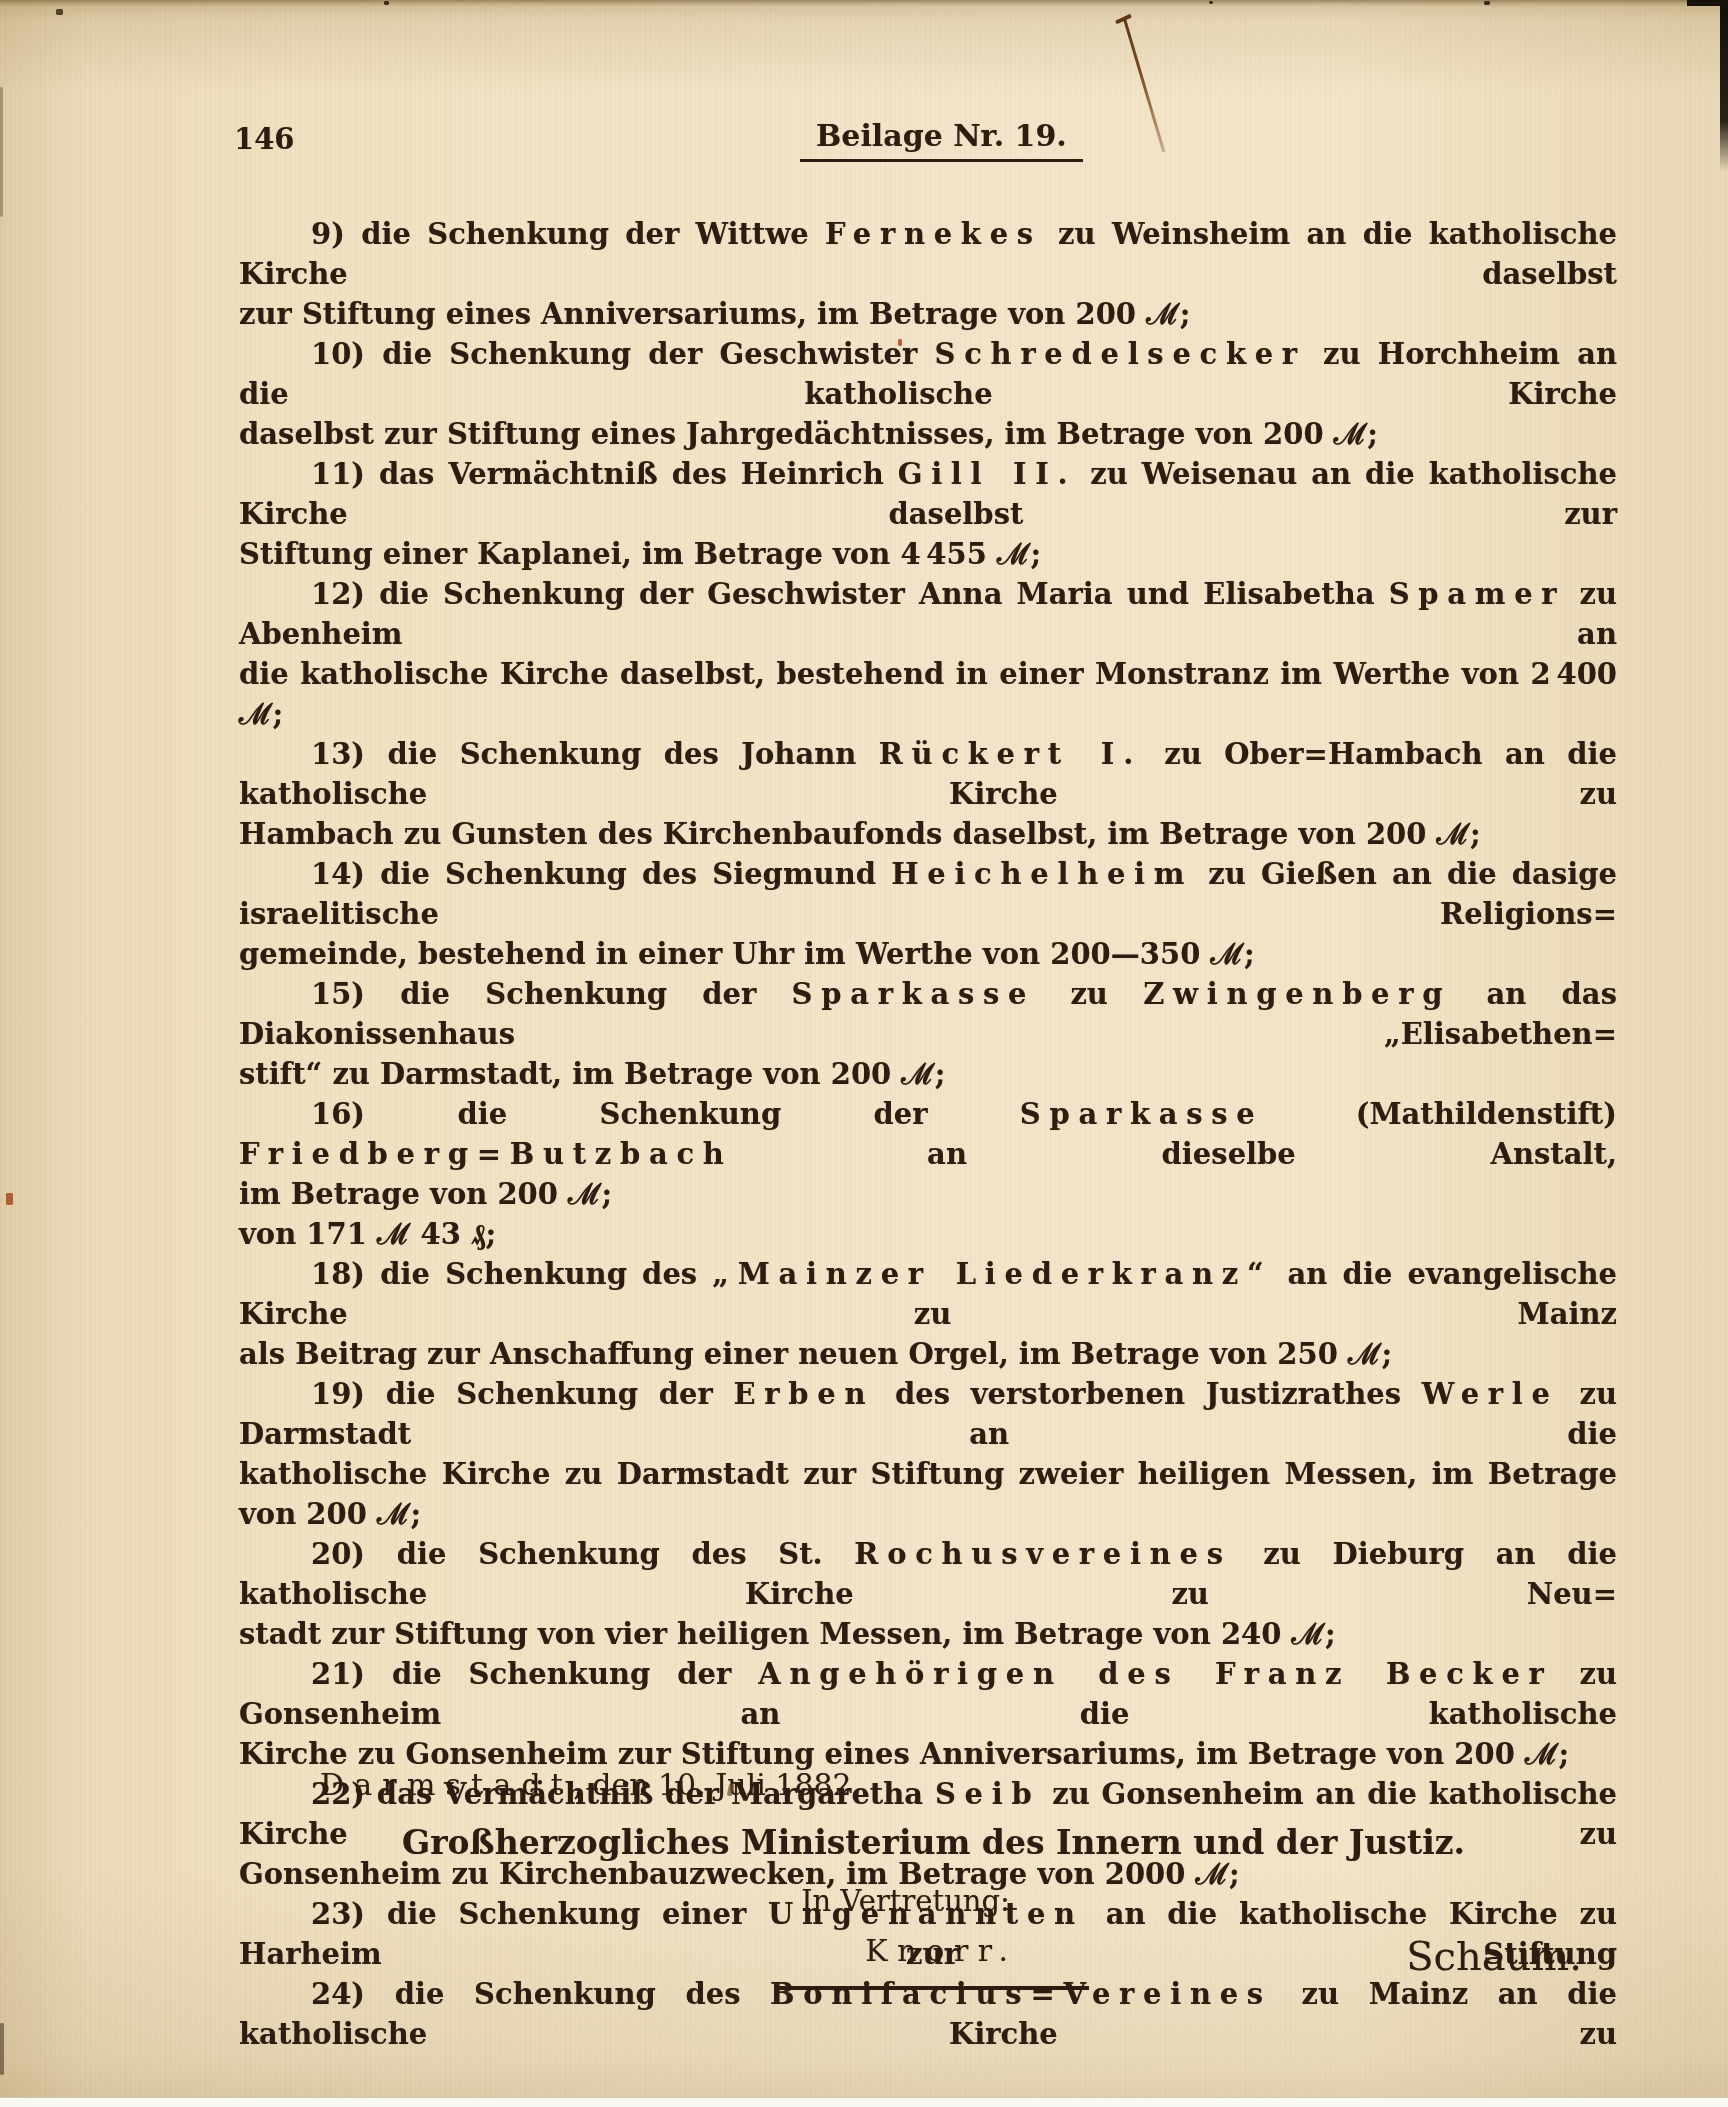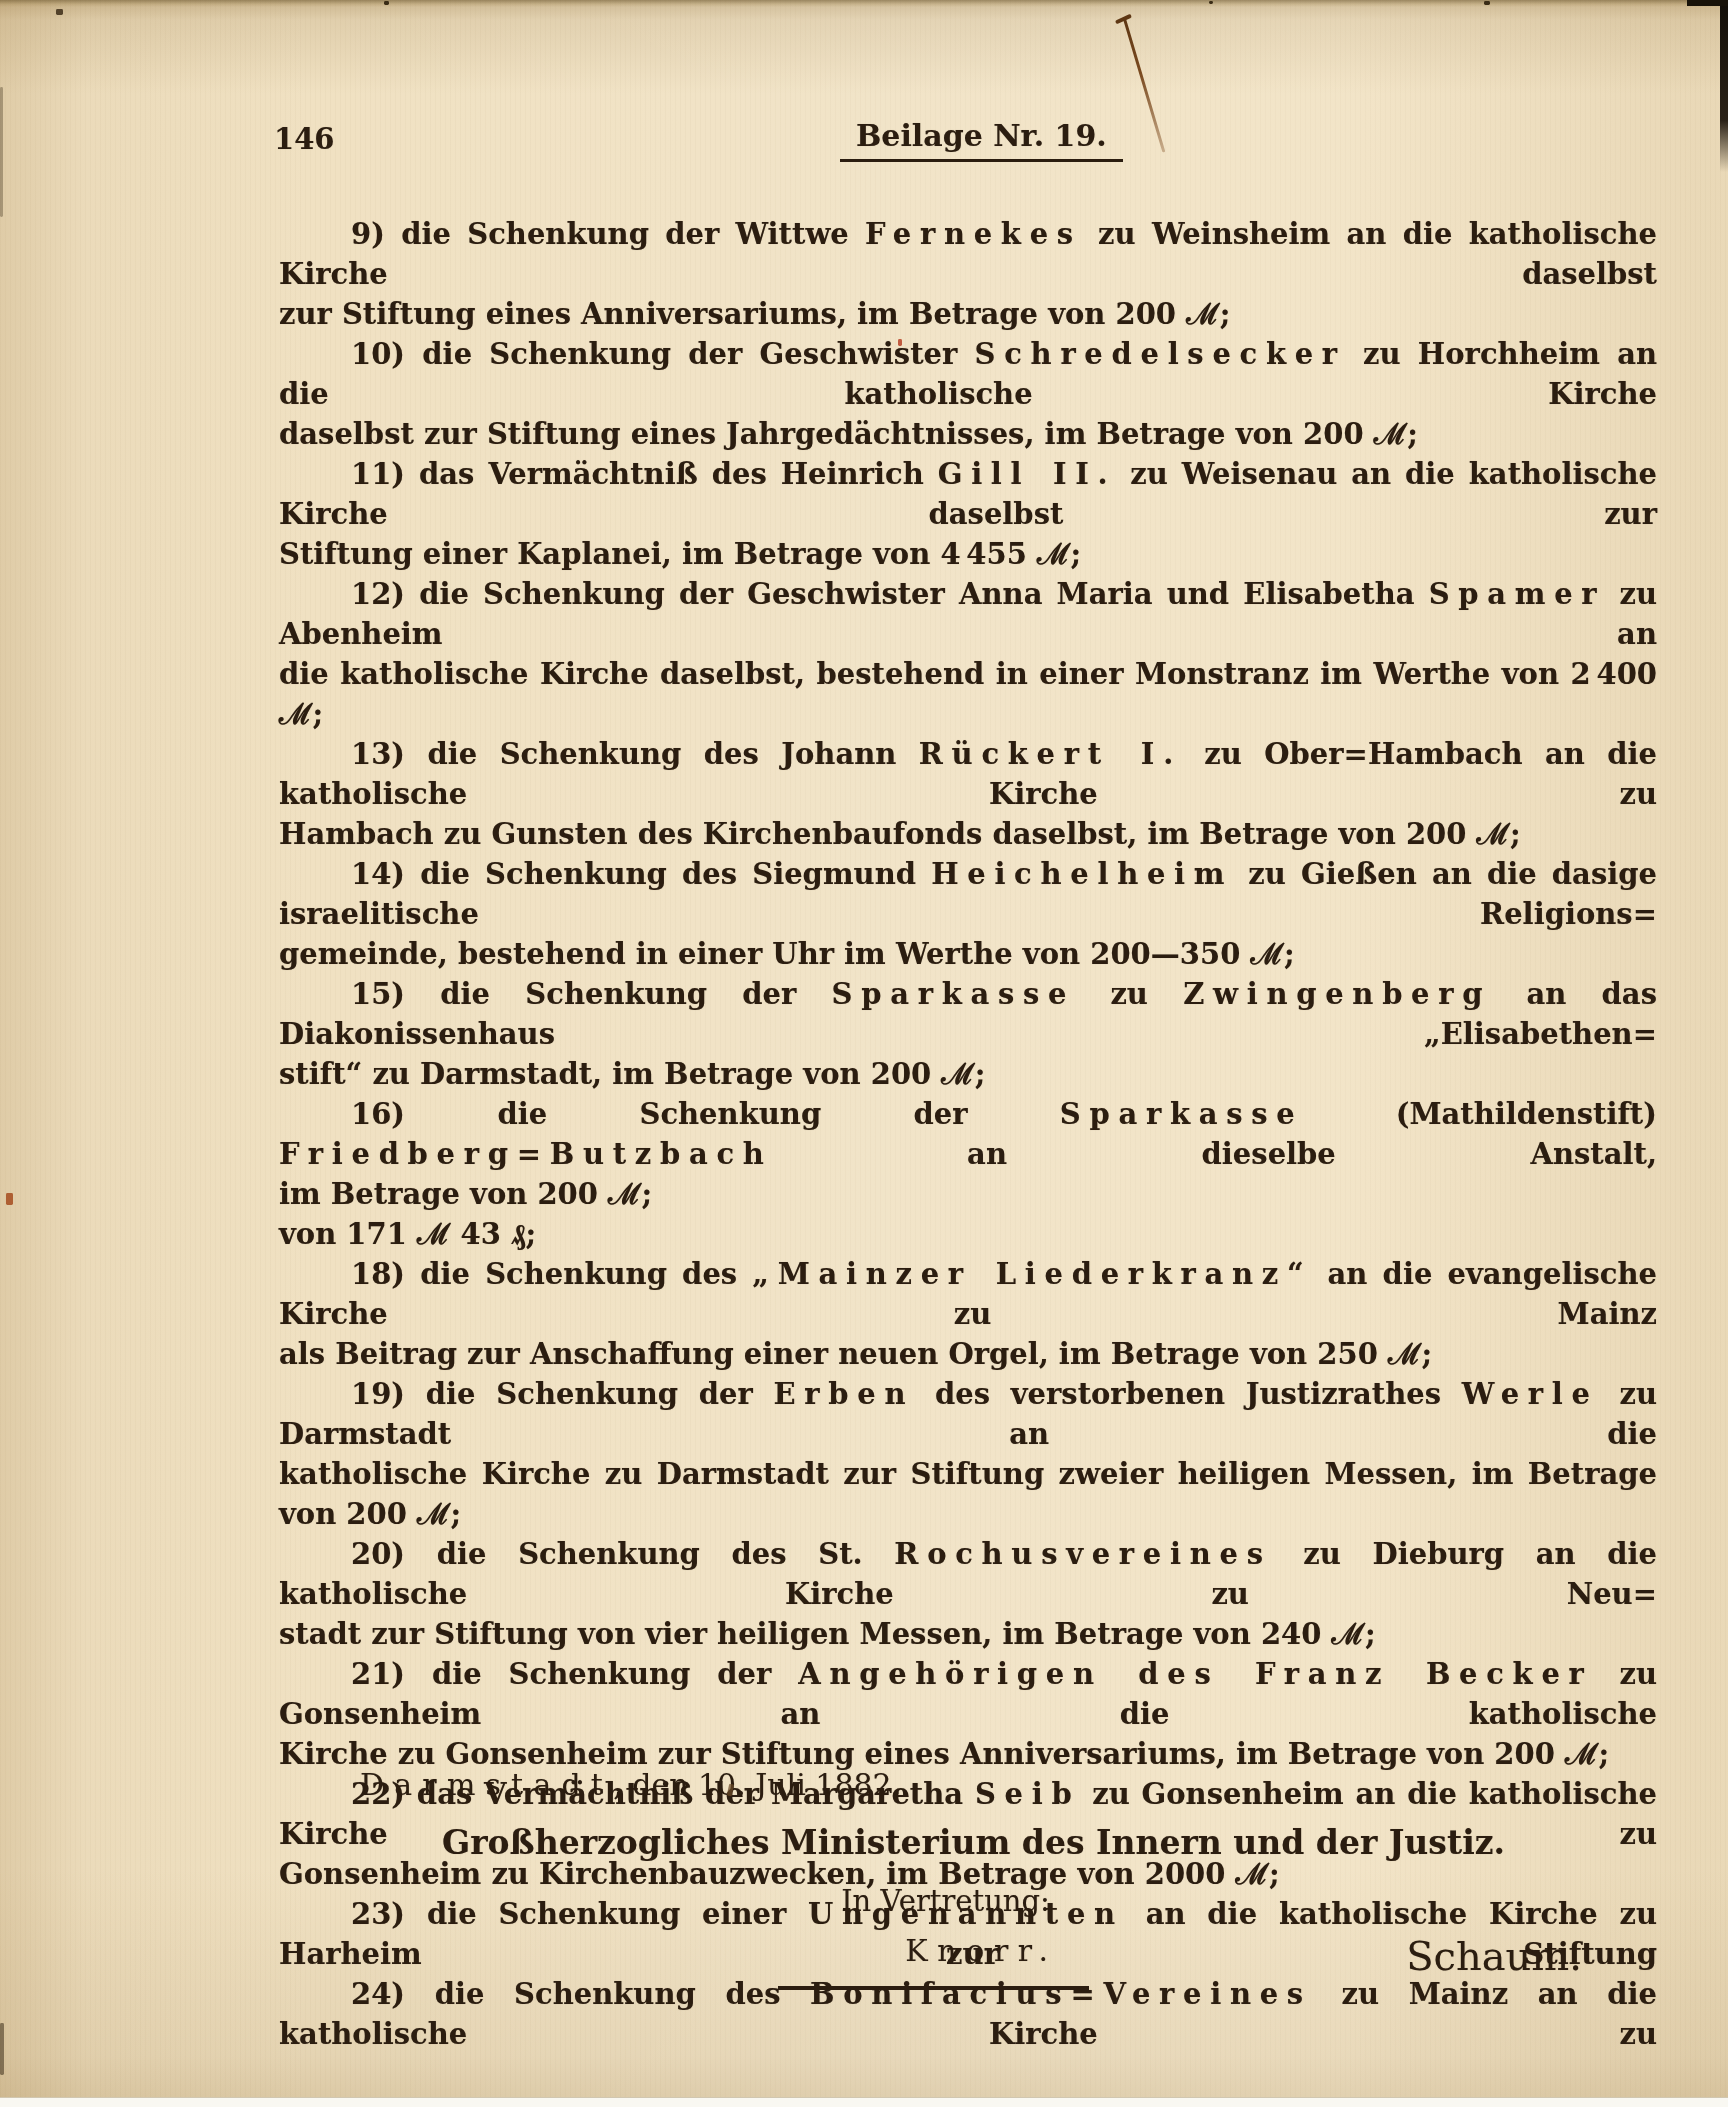--- a/index.html
+++ b/index.html
@@ -10,21 +10,21 @@
   html,body{margin:0;padding:0;}
   body{width:1729px;height:2108px;position:relative;overflow:hidden;
        font-family:"DejaVu Serif","Liberation Serif",serif;color:var(--ink);}
   .page{position:absolute;inset:0;
     background-color:var(--paper);
     background-image:
       linear-gradient(90deg, rgba(154,117,58,.20) 0, rgba(154,117,58,.06) 5%, rgba(255,255,255,0) 18%, rgba(255,255,255,.10) 52%, rgba(255,246,230,.16) 78%, rgba(154,117,58,.08) 98%),
       linear-gradient(180deg, rgba(130,96,40,.34) 0, rgba(130,96,40,.14) 20px, rgba(0,0,0,0) 94px, rgba(0,0,0,0) 1868px, rgba(130,96,40,.10) 2056px, rgba(130,96,40,.18) 2096px),
       repeating-linear-gradient(90deg, rgba(120,90,40,.035) 0 1.4px, rgba(0,0,0,0) 1.4px 5px);
   }
-  .ink{color:var(--ink);text-shadow:0 0 0.7px rgba(43,29,16,.35);margin-left:40px;}
+  .ink{color:var(--ink);text-shadow:0 0 0.7px rgba(43,29,16,.35);}
   
   .pagenum{position:absolute;left:234px;top:122px;font-size:29px;font-weight:700;}
   .header-title{position:absolute;left:800px;top:118px;font-size:30px;font-weight:700;
     padding:0 16px 5.8px 16px;border-bottom:3.6px solid var(--ink);}
   
   .doc-body{position:absolute;left:239px;top:214px;width:1378px;font-size:29px;line-height:40px;}
   .line{text-align:justify;font-weight:bold;}
   .jfull{text-align-last:justify;}
   .ind{text-indent:72px;}
   .sperr{letter-spacing:0.30em;text-align:right;}

